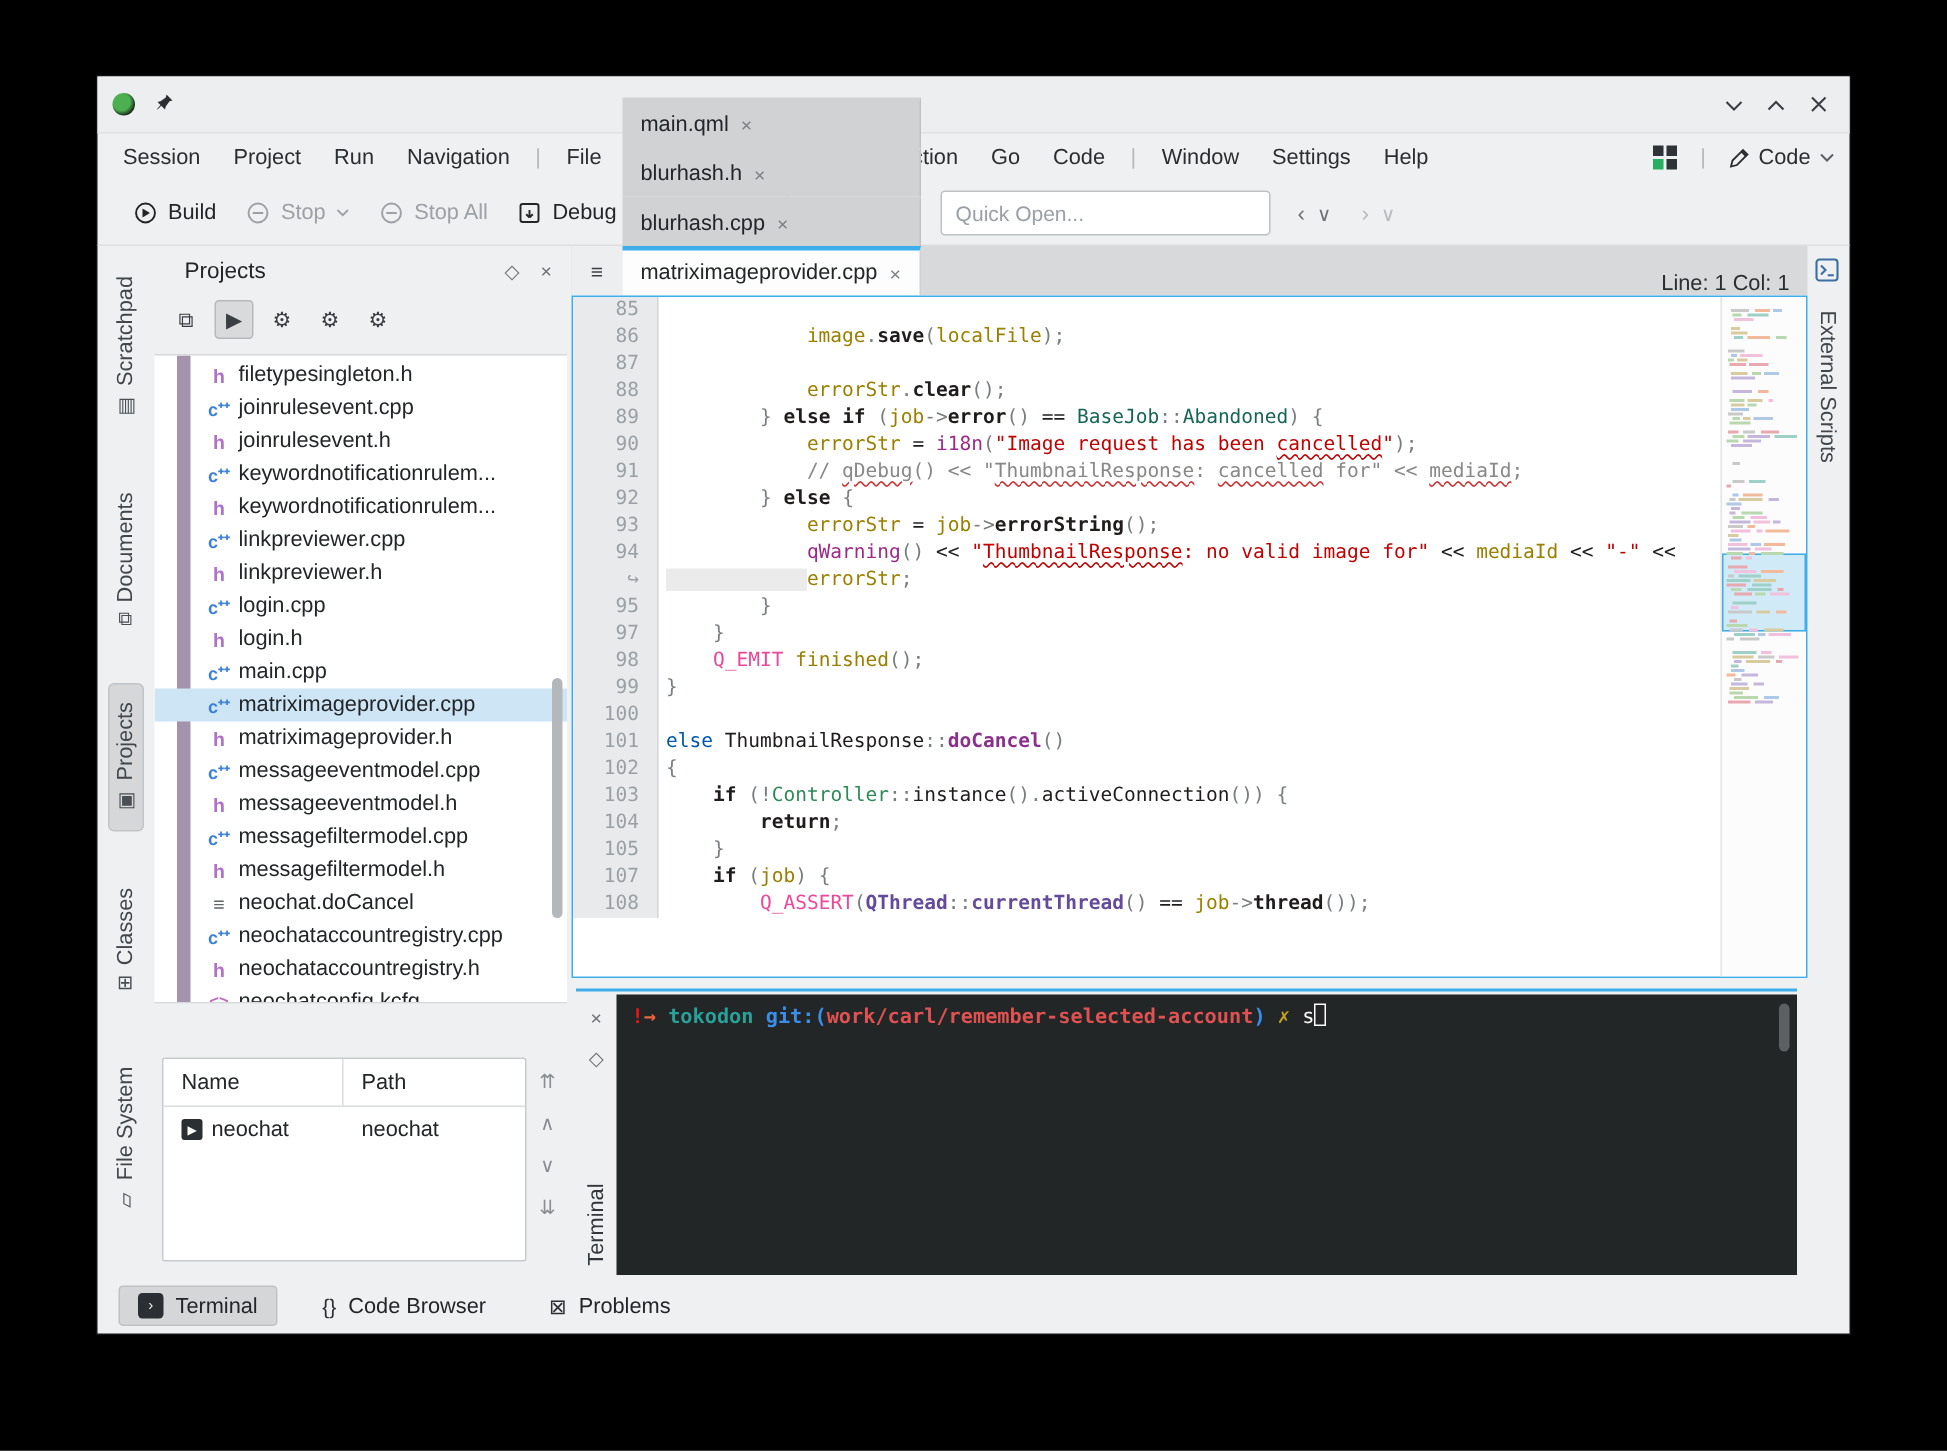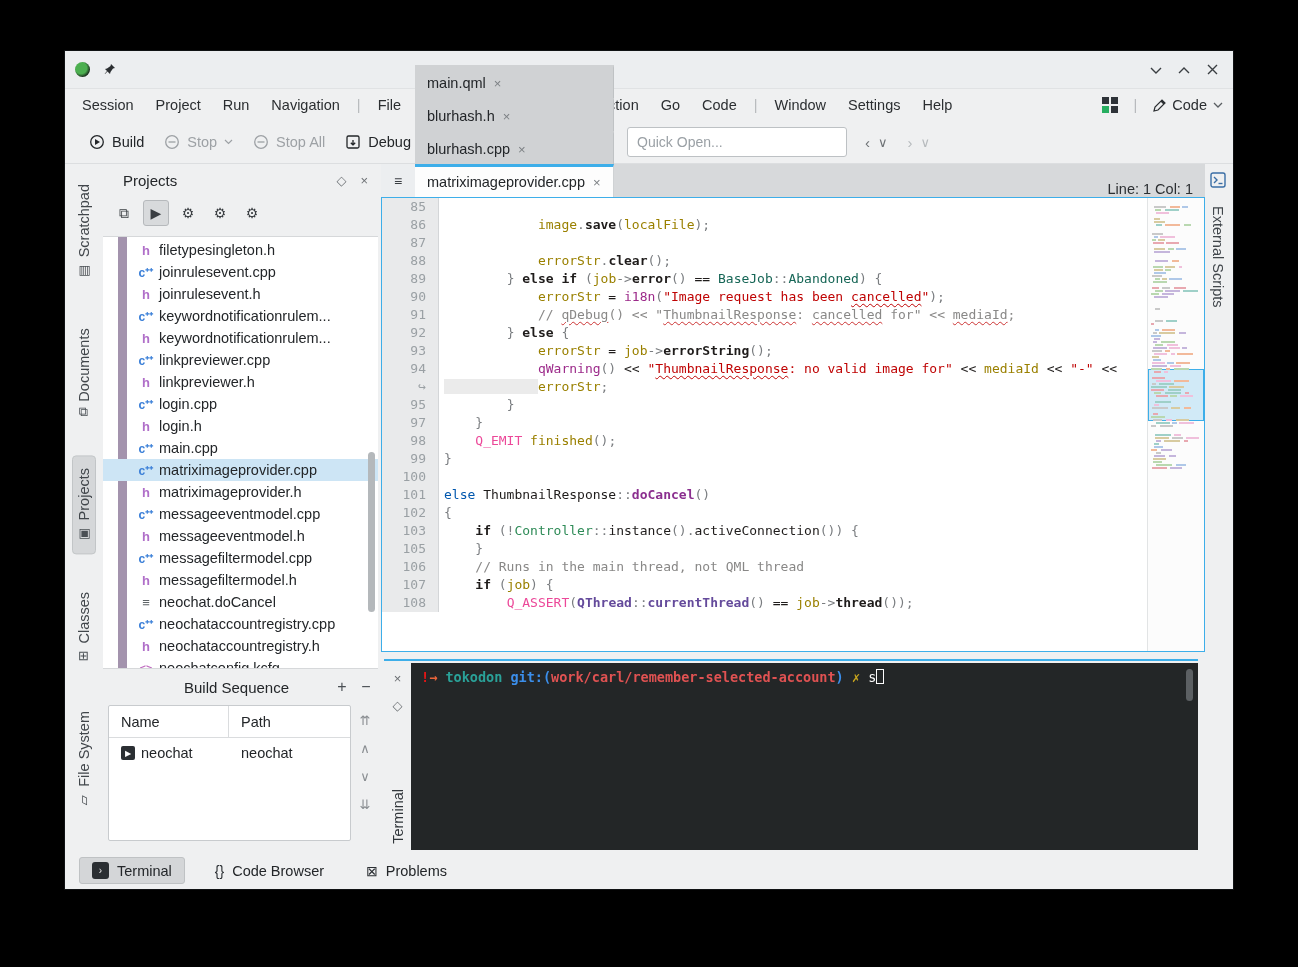--- a/index.html
+++ b/index.html
@@ -374,25 +374,20 @@
           <div class="tree-row">
             <span class="ticon kcfg">&lt;&gt;</span>
             <span>neochatconfig.kcfg</span>
           </div>
         </div>
       <div class="tree-scroll"></div>
     </div>
   </div>
 
   <div class="build-seq">
-    <div class="bs-head">
-      <span class="bs-title">Build Sequence</span>
-      <span class="bs-btn">+</span>
-      <span class="bs-btn">−</span>
-    </div>
     <div class="bs-table">
       <div class="bs-thr">
         <span class="bs-th">Name</span>
         <span class="bs-th">Path</span>
       </div>
       <div class="bs-row">
         <span class="bs-cell">
             <span class="bs-runico">▶</span>
           <span>neochat</span>
           </span>
@@ -444,22 +439,22 @@
           <div class="code-row"><span class="gutter-num">94</span><span class="code-text"><span class="tk-pl">            </span><span class="tk-mac">qWarning</span><span class="tk-pu">() </span><span class="tk-op">&lt;&lt;</span><span class="tk-pl"> </span><span class="tk-str">"</span><span class="tk-strU">ThumbnailResponse</span><span class="tk-str">: no valid image for"</span><span class="tk-pl"> </span><span class="tk-op">&lt;&lt;</span><span class="tk-pl"> </span><span class="tk-var">mediaId</span><span class="tk-pl"> </span><span class="tk-op">&lt;&lt;</span><span class="tk-pl"> </span><span class="tk-str">"-"</span><span class="tk-pl"> </span><span class="tk-op">&lt;&lt;</span></span></div>
           <div class="code-row"><span class="gutter-num">↪</span><span class="code-text"><span class="tk-ind">            </span><span class="tk-var">errorStr</span><span class="tk-pu">;</span></span></div>
           <div class="code-row"><span class="gutter-num">95</span><span class="code-text"><span class="tk-pl">        </span><span class="tk-pu">}</span></span></div>
           <div class="code-row"><span class="gutter-num">97</span><span class="code-text"><span class="tk-pl">    </span><span class="tk-pu">}</span></span></div>
           <div class="code-row"><span class="gutter-num">98</span><span class="code-text"><span class="tk-pl">    </span><span class="tk-macb">Q_EMIT</span><span class="tk-pl"> </span><span class="tk-var">finished</span><span class="tk-pu">();</span></span></div>
           <div class="code-row"><span class="gutter-num">99</span><span class="code-text"><span class="tk-pu">}</span></span></div>
           <div class="code-row"><span class="gutter-num">100</span><span class="code-text"></span></div>
           <div class="code-row"><span class="gutter-num">101</span><span class="code-text"><span class="tk-dt">else</span><span class="tk-pl"> </span><span class="tk-cls">ThumbnailResponse</span><span class="tk-pu">::</span><span class="tk-fnm">doCancel</span><span class="tk-pu">()</span></span></div>
           <div class="code-row"><span class="gutter-num">102</span><span class="code-text"><span class="tk-pu">{</span></span></div>
           <div class="code-row"><span class="gutter-num">103</span><span class="code-text"><span class="tk-pl">    </span><span class="tk-kw">if</span><span class="tk-pu"> (!</span><span class="tk-ctl">Controller</span><span class="tk-pu">::</span><span class="tk-fn2">instance</span><span class="tk-pu">().</span><span class="tk-fn2">activeConnection</span><span class="tk-pu">()) {</span></span></div>
+          <div class="code-row"><span class="gutter-num">104</span><span class="code-text"><span class="tk-pl">        </span><span class="tk-kw">return</span><span class="tk-pu">;</span></span></div>
           <div class="code-row"><span class="gutter-num">105</span><span class="code-text"><span class="tk-pl">    </span><span class="tk-pu">}</span></span></div>
-          <div class="code-row"><span class="gutter-num">106</span><span class="code-text"><span class="tk-pl">    </span><span class="tk-cm">// Runs in the main thread, not QML thread</span></span></div>
           <div class="code-row"><span class="gutter-num">107</span><span class="code-text"><span class="tk-pl">    </span><span class="tk-kw">if</span><span class="tk-pu"> (</span><span class="tk-var">job</span><span class="tk-pu">) {</span></span></div>
           <div class="code-row"><span class="gutter-num">108</span><span class="code-text"><span class="tk-pl">        </span><span class="tk-macb">Q_ASSERT</span><span class="tk-pu">(</span><span class="tk-qt">QThread</span><span class="tk-pu">::</span><span class="tk-qt">currentThread</span><span class="tk-pu">() </span><span class="tk-op">==</span><span class="tk-pl"> </span><span class="tk-var">job</span><span class="tk-pu">-&gt;</span><span class="tk-fn">thread</span><span class="tk-pu">());</span></span></div>
         </div>
       <div class="minimap">
         <div class="mm-view"></div>
       <div class="mm-seg" style="left: 6px; top: 8px; width: 12px; background: rgb(201, 201, 201);"></div>
           <div class="mm-seg" style="left: 22px; top: 8px; width: 10px; background: rgb(242, 185, 154);"></div>
           <div class="mm-seg" style="left: 34px; top: 8px; width: 6px; background: rgb(175, 200, 232);"></div>
           <div class="mm-seg" style="left: 7px; top: 11px; width: 6px; background: rgb(185, 216, 176);"></div>
           <div class="mm-seg" style="left: 17px; top: 11px; width: 14px; background: rgb(159, 208, 200);"></div>

